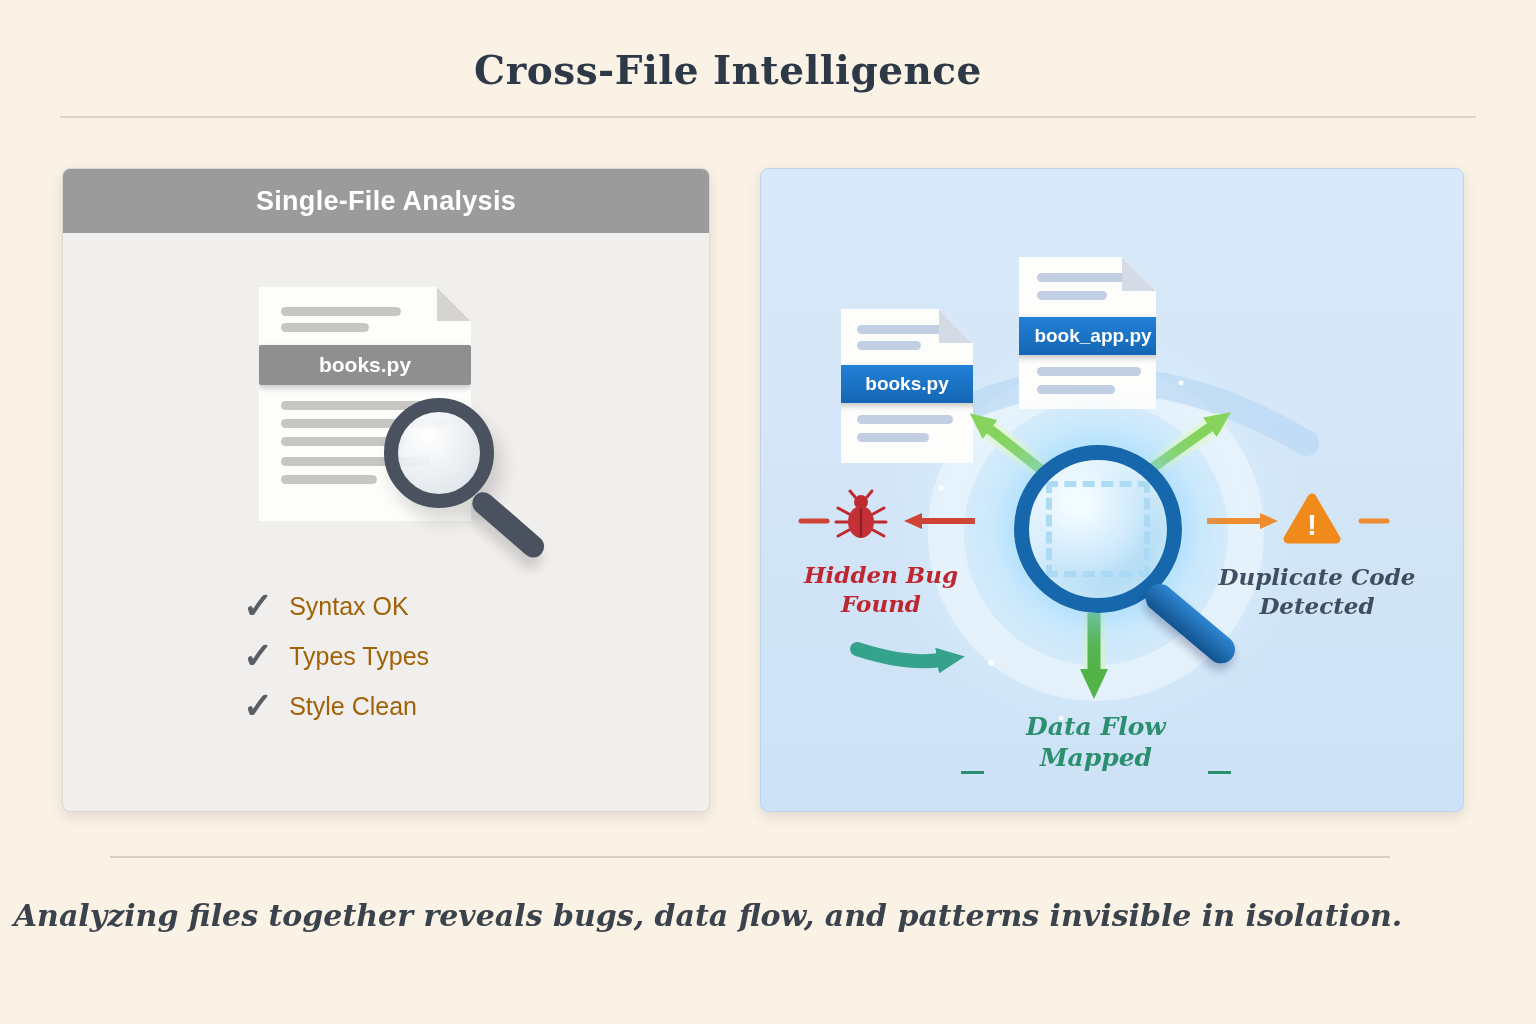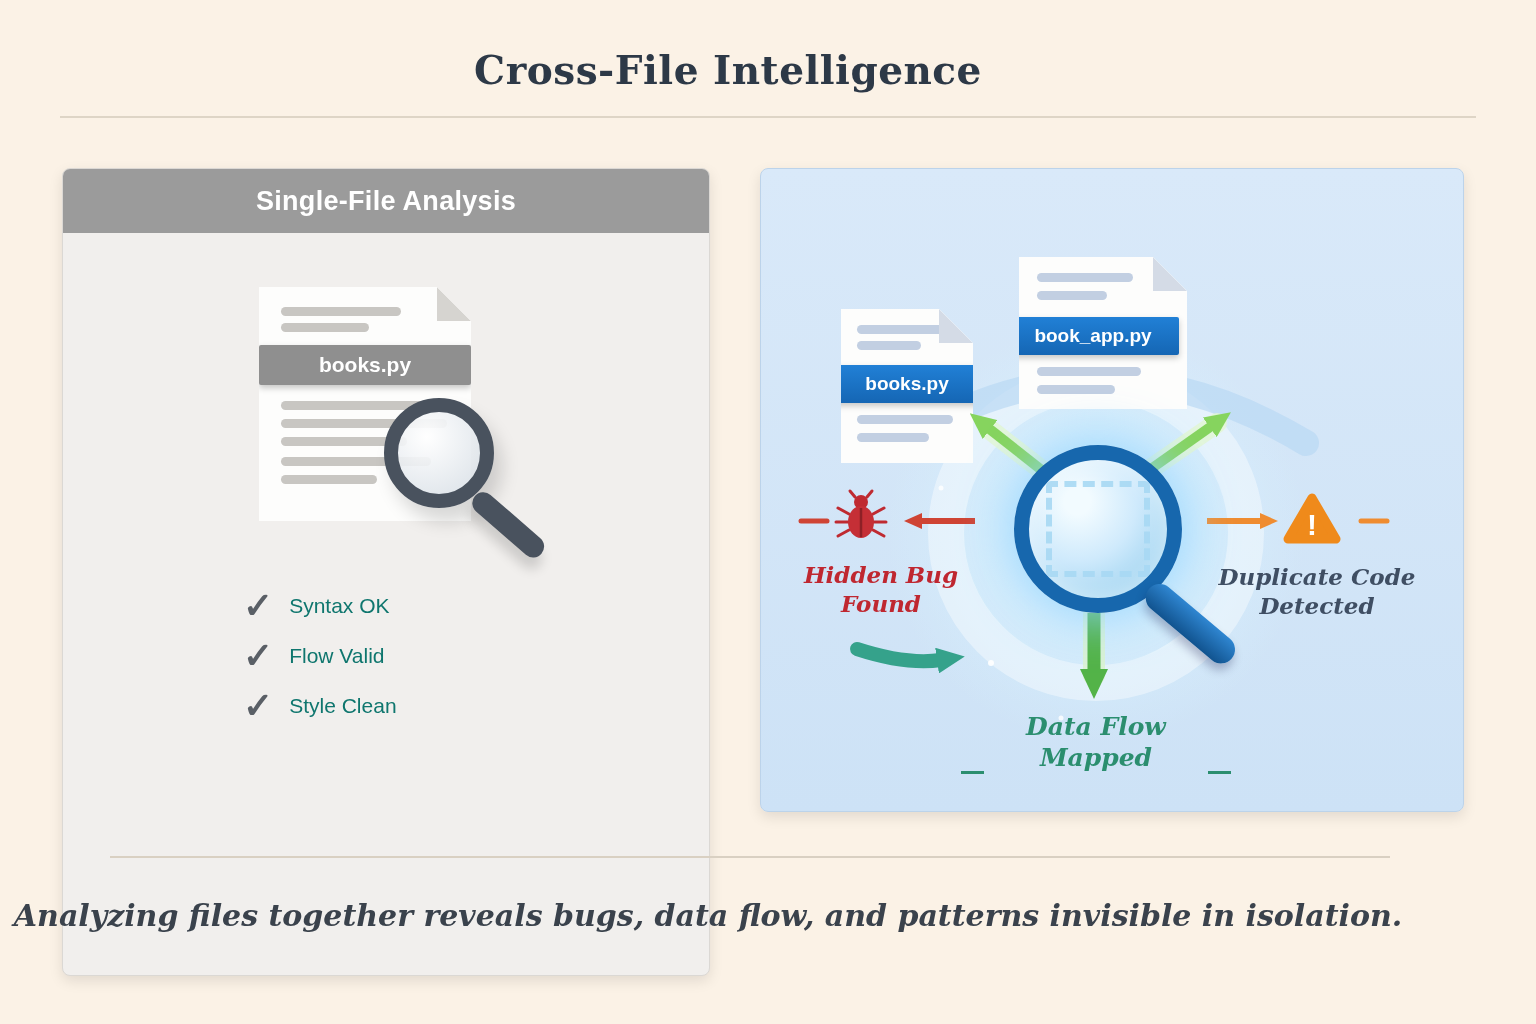--- a/index.html
+++ b/index.html
@@ -8,21 +8,21 @@
 
   .title { position:absolute; top:38px; left:0; width:100%; padding-right:80px; text-align:center;
            font-family:"DejaVu Serif",serif; font-weight:bold; font-size:39px; color:#2d3947; letter-spacing:.5px;margin-top:9px; }
   .divider { position:absolute; height:2px; background:#ded5c6; }
   .divider.top { left:60px; top:116px; width:1416px; }
   .divider.bottom { left:110px; top:856px; width:1280px; background:#d9d0c2; }
   .caption { position:absolute; top:898px; left:0; width:100%; padding-right:120px; text-align:center;
              font-family:"DejaVu Serif",serif; font-style:italic; font-weight:bold; font-size:30px; color:#3a424c; }
 
   .panel { position:absolute; top:168px; border-radius:8px; box-shadow:0 5px 14px rgba(0,0,0,.10); }
-  .panel.left { left:62px; width:648px; height:808px; background:#f1efed; border:1px solid #dbd8d4; }
+  .panel.left { left:62px; width:648px; height:644px; background:#f1efed; border:1px solid #dbd8d4; }
   .panel.right { left:760px; width:704px; height:644px; background:linear-gradient(180deg,#d9e9f9,#cde2f6); border:1px solid #bcd3ea; }
   .panel-header { position:absolute; top:0; left:0; right:0; height:64px; border-radius:7px 7px 0 0;
                   display:flex; align-items:center; justify-content:center; color:#fff; font-size:27px; font-weight:bold; letter-spacing:.3px; }
   .panel.left .panel-header { background:#9b9b9b; }
   .panel.right .panel-header { background:linear-gradient(180deg,#1d7cd4,#1567bd); }
   .panel-body { position:absolute; top:64px; left:0; right:0; bottom:0; border-radius:0 0 7px 7px; overflow:hidden; }
 
   .doc { position:absolute; background:#fdfdfc; box-shadow:0 6px 14px rgba(60,80,110,.14);
          clip-path:polygon(0 0, calc(100% - 34px) 0, 100% 34px, 100% 100%, 0 100%); }
   .doc .fold { position:absolute; top:0; right:0; }
@@ -38,21 +38,21 @@
                 border:14px solid #49525e;
                 background:radial-gradient(circle at 35% 30%, rgba(255,255,255,.95), rgba(222,228,234,.85) 75%);
                 box-shadow:8px 14px 18px rgba(0,0,0,.15); }
   .mag-handle-l { position:absolute; left:412px; top:316px; width:88px; height:22px; border-radius:11px;
                   background:#49525e; transform:rotate(41deg); transform-origin:left center;
                   box-shadow:6px 10px 12px rgba(0,0,0,.15); }
 
   .checklist { position:absolute; left:180px; top:412px; list-style:none; }
   .check-row { display:flex; align-items:center; height:50px; }
   .checkmark { font-size:36px; font-weight:bold; color:#5a5f66; margin-right:16px; line-height:1; }
-  .check-label { font-size:21px; color:#0f766e; }
+  .check-label { font-size:25px; color:#a16207; }
 
   .annot { position:absolute; font-family:"DejaVu Serif",serif; font-style:italic; font-weight:bold;
            text-align:center; line-height:1.25; }
   .annot.bug-label { left:10px; top:328px; width:220px; font-size:23px; color:#bf2730; }
   .annot.dup-label { left:450px; top:330px; width:212px; font-size:23px; color:#3f4e63; }
   .annot.flow-label { left:200px; top:478px; width:270px; font-size:25px; color:#2b8e6f;
                       display:flex; align-items:flex-end; justify-content:center; gap:12px; }
   .annot.flow-label::before, .annot.flow-label::after { content:""; width:30px; height:3px; background:#2b8e6f; }
 
   .mag-lens-r { position:absolute; left:253px; top:212px; width:168px; height:168px; border-radius:50%;
@@ -104,21 +104,21 @@
       <div class="mag-lens-l" style="top:165px;"></div>
       <div class="mag-handle-l" style="top:252px;"></div>
 
       <ul class="checklist" style="top:348px;">
         <li class="check-row">
           <span class="checkmark">✓</span>
           <span class="check-label">Syntax OK</span>
         </li>
         <li class="check-row">
           <span class="checkmark">✓</span>
-          <span class="check-label">Flow Valid</span>
+          <span class="check-label">Types Types</span>
         </li>
         <li class="check-row">
           <span class="checkmark">✓</span>
           <span class="check-label">Style Clean</span>
         </li>
       </ul>
     </div>
   </section>
 
   <section class="panel right">
@@ -149,21 +149,21 @@
         <div class="doc-band" style="left:-18px; width:168px; top:56px; height:38px;">
           <span>books.py</span>
         </div>
         <div class="dline" style="left:16px; top:106px; width:96px;"></div>
         <div class="dline" style="left:16px; top:124px; width:72px;"></div>
         <svg class="fold" width="34" height="34">
           <polygon points="0,0 34,34 0,34" fill="#d4dbe6"></polygon>
         </svg>
       </div>
 
-      <div class="doc right-doc" style="left:258px; top:24px; width:168px; height:152px;">
+      <div class="doc right-doc" style="left:258px; top:24px; width:137px; height:152px;">
         <div class="dline" style="left:18px; top:16px; width:96px;"></div>
         <div class="dline" style="left:18px; top:34px; width:70px;"></div>
         <div class="doc-band" style="left:-12px; width:172px; top:60px; height:38px;">
           <span>book_app.py</span>
         </div>
         <div class="dline" style="left:18px; top:110px; width:104px;"></div>
         <div class="dline" style="left:18px; top:128px; width:78px;"></div>
         <svg class="fold" width="34" height="34">
           <polygon points="0,0 34,34 0,34" fill="#d4dbe6"></polygon>
         </svg>

